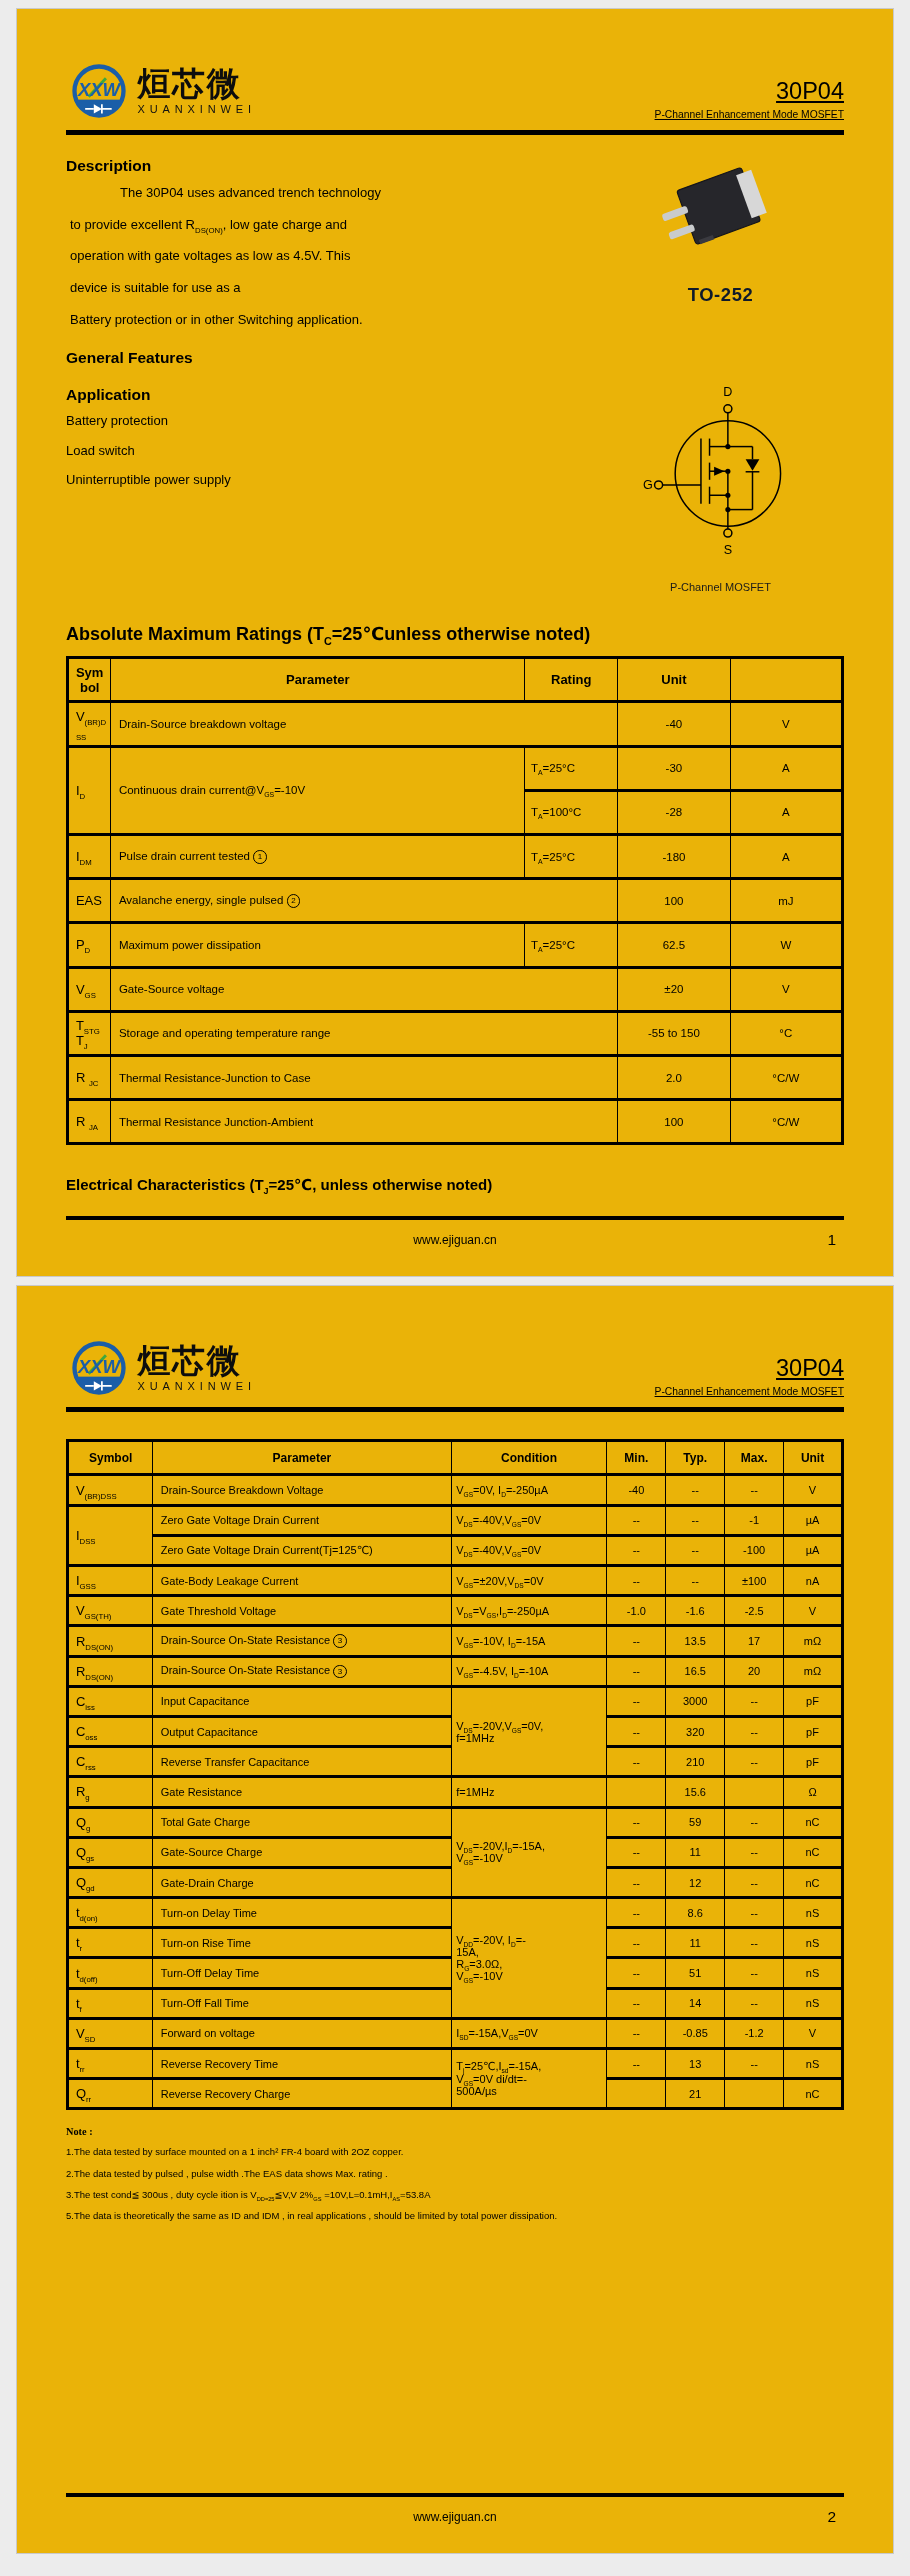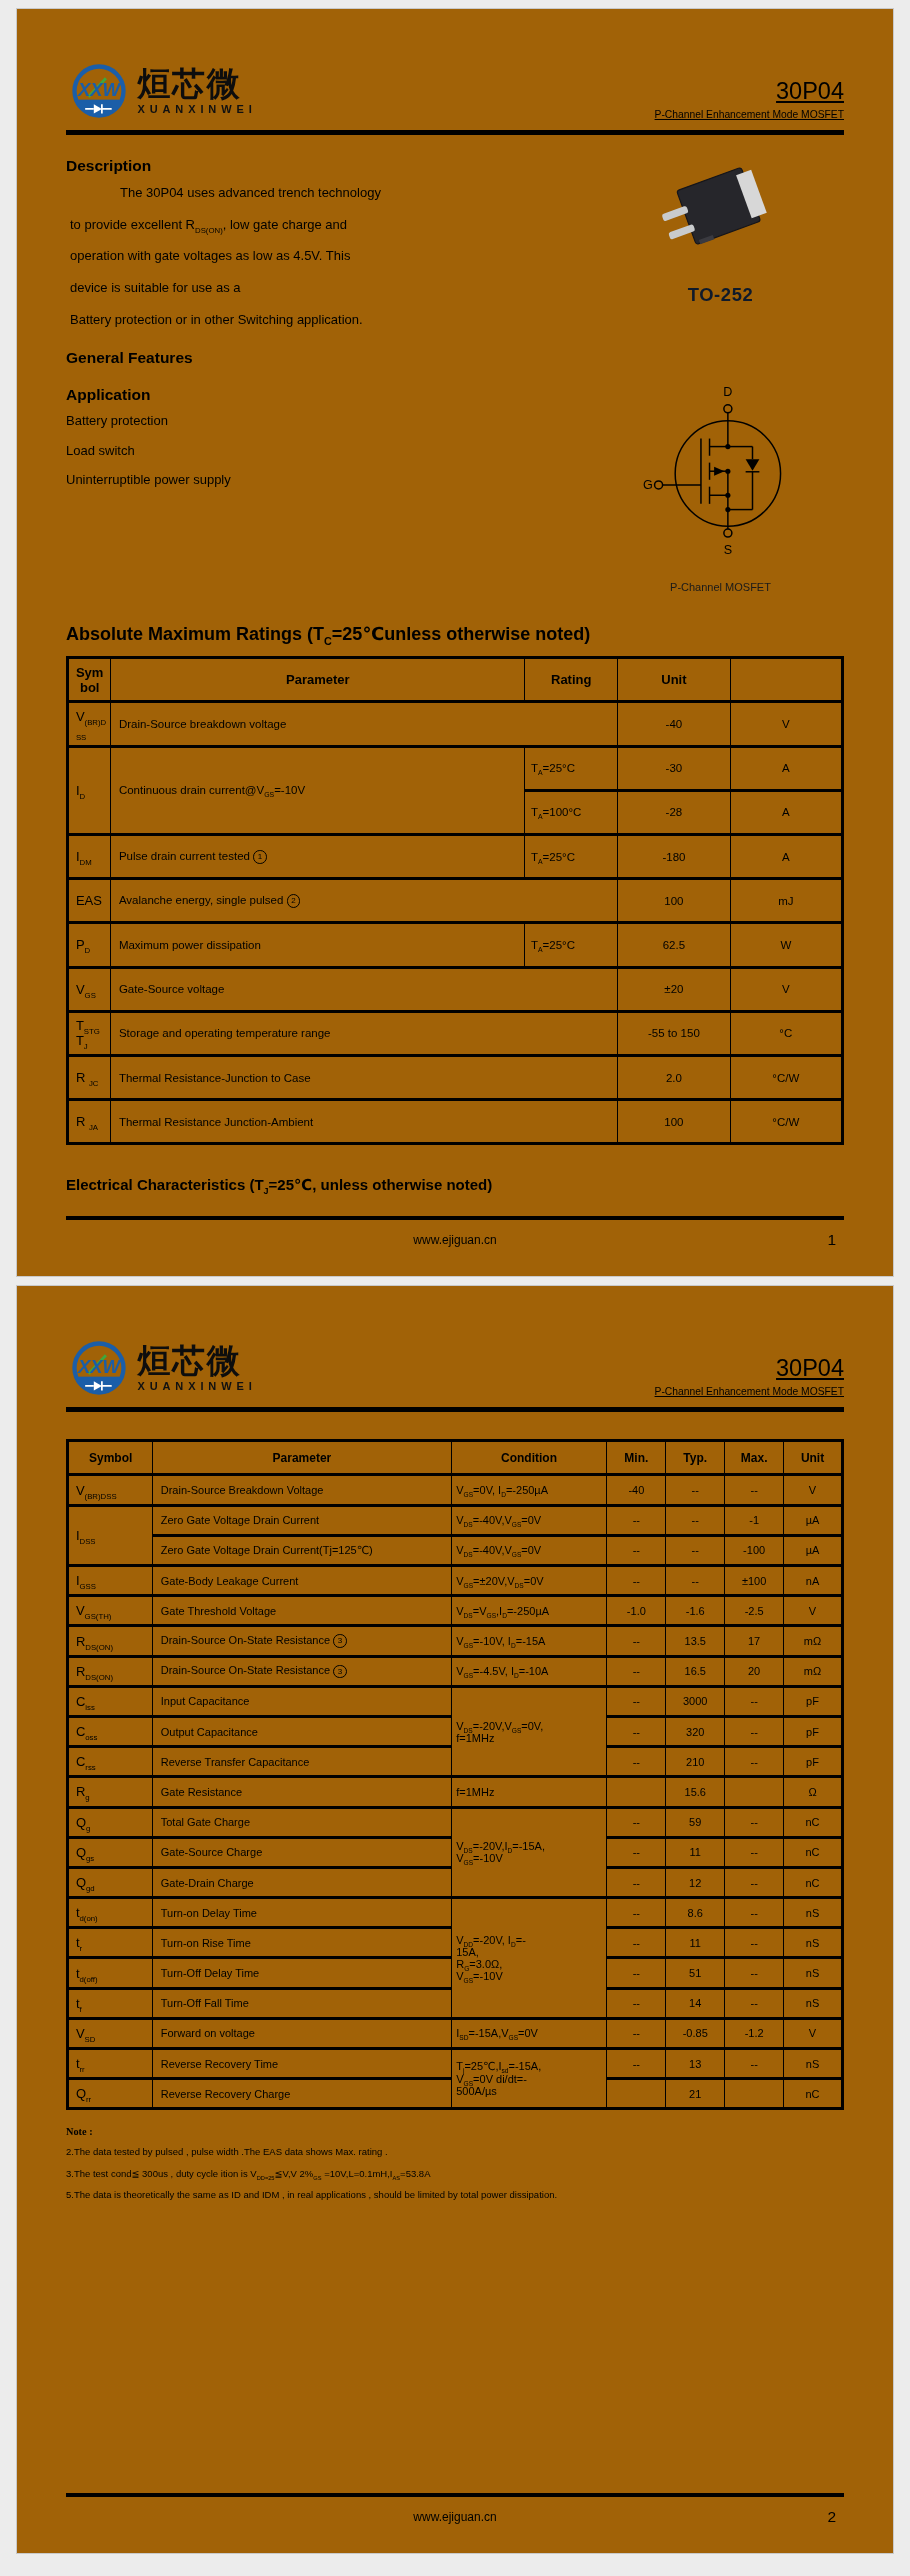--- a/index.html
+++ b/index.html
@@ -8,32 +8,32 @@
     background:#ececec;
     font-family:"Liberation Sans","DejaVu Sans",sans-serif;
     color:#000;
     -webkit-font-smoothing:antialiased;
   }
   .page{
     position:relative;
     width:878px;
     height:1269px;
     margin:8px auto;
-    background:#a16207;
+    background:#eab308;
     border:1.1px solid #c9c9c9;
     box-sizing:border-box;
     padding:0 49px;
     overflow:hidden;
   }
   
   header{display:flex;justify-content:space-between;align-items:flex-end;padding-top:25px;min-height:87px;}
   .logo{display:flex;align-items:center;gap:8px;margin-left:3.4px;}
   .logo-text{display:flex;flex-direction:column;}
   .logo-cn{font-size:33px;font-weight:900;letter-spacing:1.7px;line-height:1.02;color:#0d0d0d;}
-  .logo-en{font-size:11px;letter-spacing:4.9px;margin-top:1.7px;font-weight:700;color:#111;}
+  .logo-en{font-size:11px;letter-spacing:4.9px;margin-top:1.7px;font-weight:400;color:#111;}
   .head-right{text-align:right;padding-bottom:1.1px;text-decoration:underline;}
   .part{font-size:23.5px;font-weight:400;line-height:1.1;}
   .subtitle{font-size:10.3px;margin-top:4px;}
   .rule{height:5.2px;background:#000;margin-top:8.6px;}
   
   .cols{display:flex;margin-top:17px;}
   .col-left{flex:1;padding-right:13.8px;}
   h2{font-size:15.5px;margin:19.5px 0 9.2px;font-weight:bold;}
   h2.first{margin-top:5.7px;}
   .desc p:first-child{text-indent:50px;}
@@ -493,20 +493,21 @@
           <td>21</td>
           <td></td>
           <td>nC</td>
         </tr>
       </tbody>
     </table>
 
   <div class="notes">
     <p class="note-title">Note :</p>
     <div>
+        <p class="note-line">1.The data tested by surface mounted on a 1 inch² FR-4 board with 2OZ copper.</p>
         <p class="note-line">2.The data tested by pulsed , pulse width .The EAS data shows Max. rating .</p>
         <p class="note-line">3.The test cond≦ 300us , duty cycle ition is V<sub>DD=25</sub>≦V,V 2%<sub>GS</sub> =10V,L=0.1mH,I<sub>AS</sub>=53.8A</p>
         <p class="note-line">5.The data is theoretically the same as ID and IDM , in real applications , should be limited by total power dissipation.</p>
       </div>
   </div>
 
   <div class="footer">
     <div class="frule"></div>
     <div class="footer-line">
       <span>www.ejiguan.cn</span>

